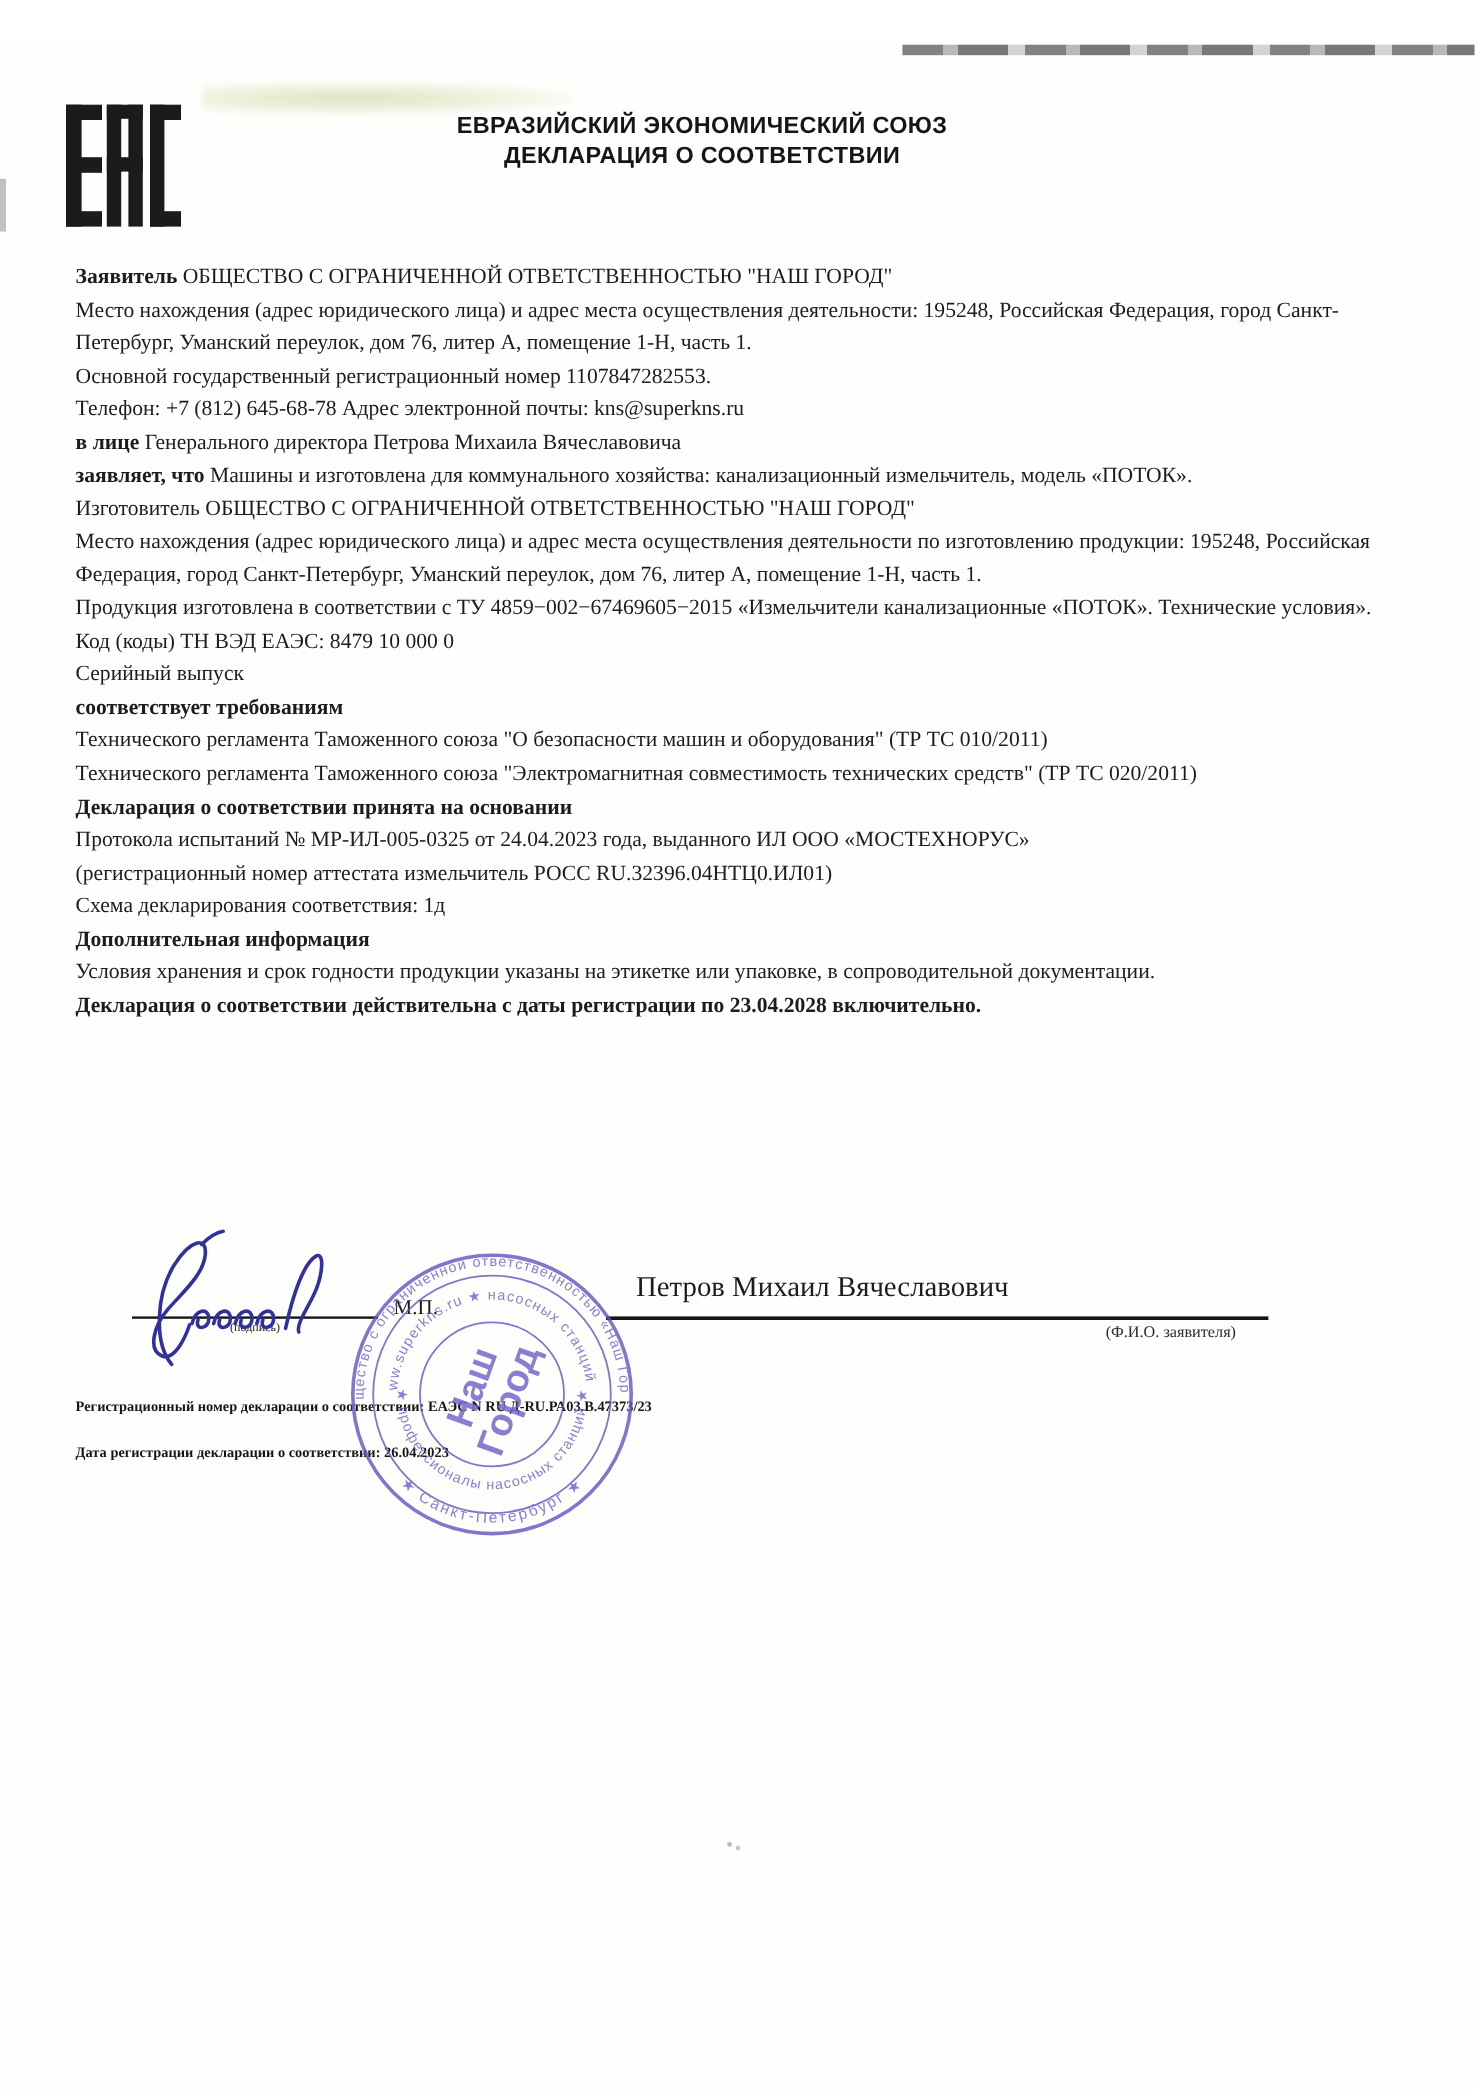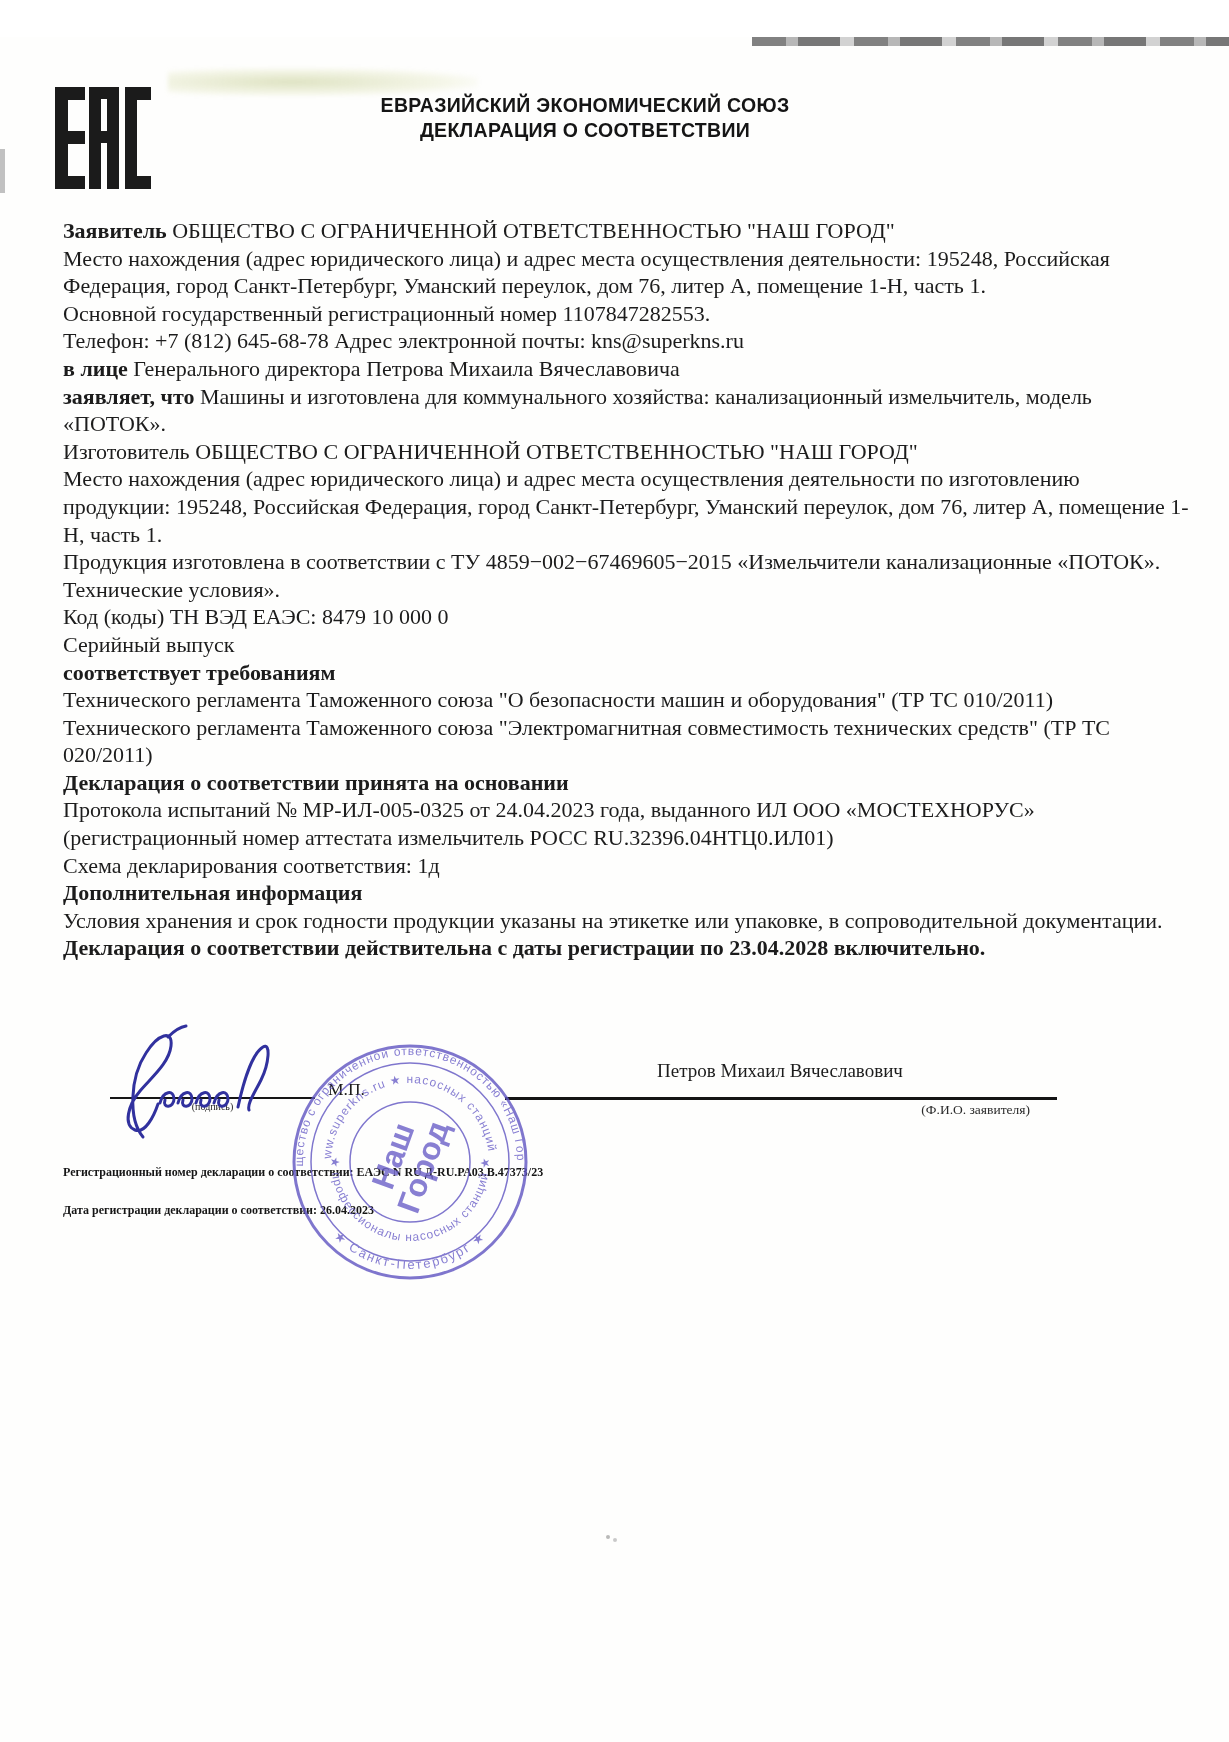--- a/index.html
+++ b/index.html
@@ -20,33 +20,33 @@
   .dot-bottom{position:absolute;left:606px;top:1498px;width:4px;height:4px;border-radius:50%;
     background:#a8a8a8;box-shadow:7px 3px 0 #bdbdbd;opacity:.8;}
   
   .logo{position:absolute;left:55px;top:50px;}
   .header-title{
     position:absolute;left:275px;top:56px;width:620px;text-align:center;
     font-family:"Liberation Sans",sans-serif;font-weight:bold;font-size:19.5px;
     line-height:25px;color:#151515;letter-spacing:.3px;
   }
   
-  .content{position:absolute;left:63px;top:180px;width:1127px;font-size:22px;line-height:27.6px;}
+  .content{position:absolute;left:63px;top:180px;width:1127px;font-size:18px;line-height:27.6px;}
   .content p{margin:0;}
   .mt{margin-top:11px;}
   .mt-sm{margin-top:3px;}
   .big-gap{margin-top:26px;}
   .bold{font-weight:bold;}
   
   .sig{position:absolute;left:0;top:1002px;width:1229px;height:300px;}
   .sig-line-left{position:absolute;left:110px;top:58px;width:205px;border-bottom:2.5px solid #161616;}
   .sig-caption{position:absolute;left:110px;top:62px;width:205px;text-align:center;font-size:10px;color:#222;}
   .mp{position:absolute;left:328px;top:40px;font-size:17.5px;color:#1a1a1a;}
   .sig-line-right{position:absolute;left:505px;top:58px;width:552px;border-bottom:3px solid #141414;}
-  .fio{position:absolute;left:530px;top:21px;width:500px;text-align:center;font-size:19px;}
+  .fio{position:absolute;left:530px;top:21px;width:500px;text-align:left;font-size:24px;}
   .fio-caption{position:absolute;left:530px;top:63px;width:500px;text-align:right;font-size:13.5px;color:#2a2a2a;}
   .signature-svg{position:absolute;left:88px;top:-20px;}
   .stamp-svg{position:absolute;left:285px;top:1000px;opacity:.8;z-index:5;}
   
   .reg-line{position:absolute;left:63px;width:1130px;font-weight:bold;font-size:12px;color:#161616;}
   .reg-num{top:1128px;}
   .reg-date{top:1166px;}
 </style>
 </head>
 <body>

